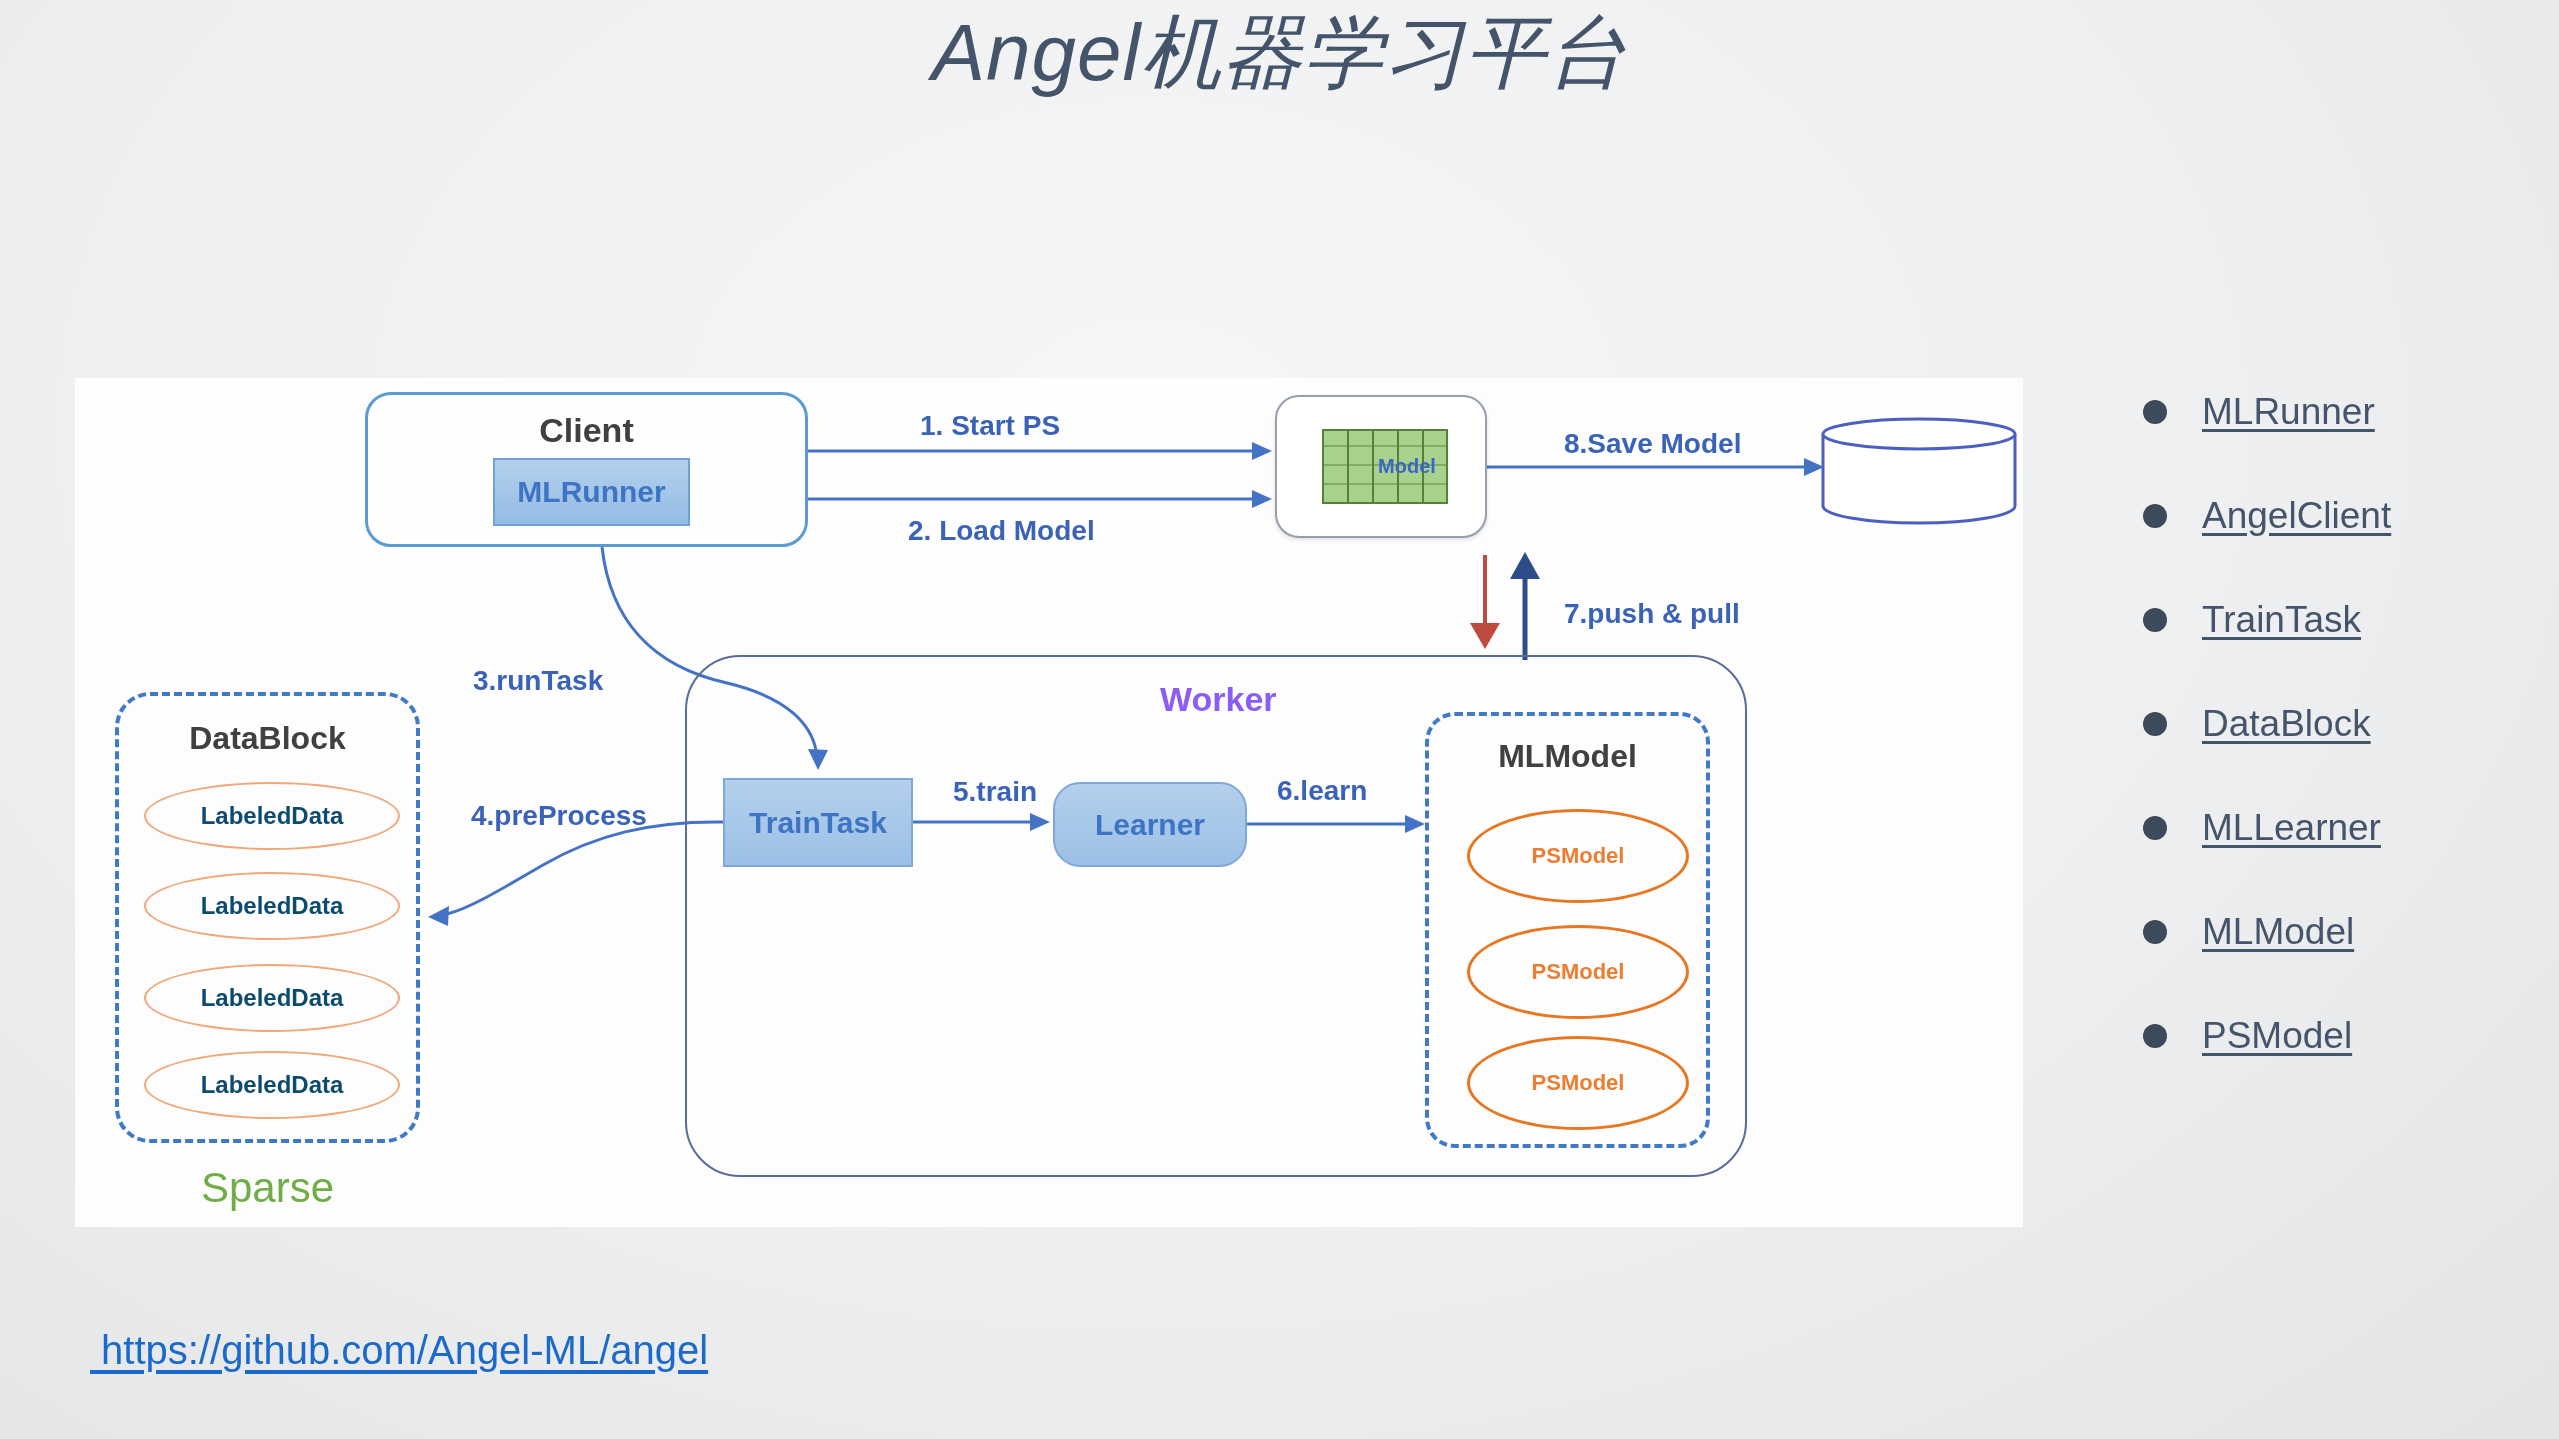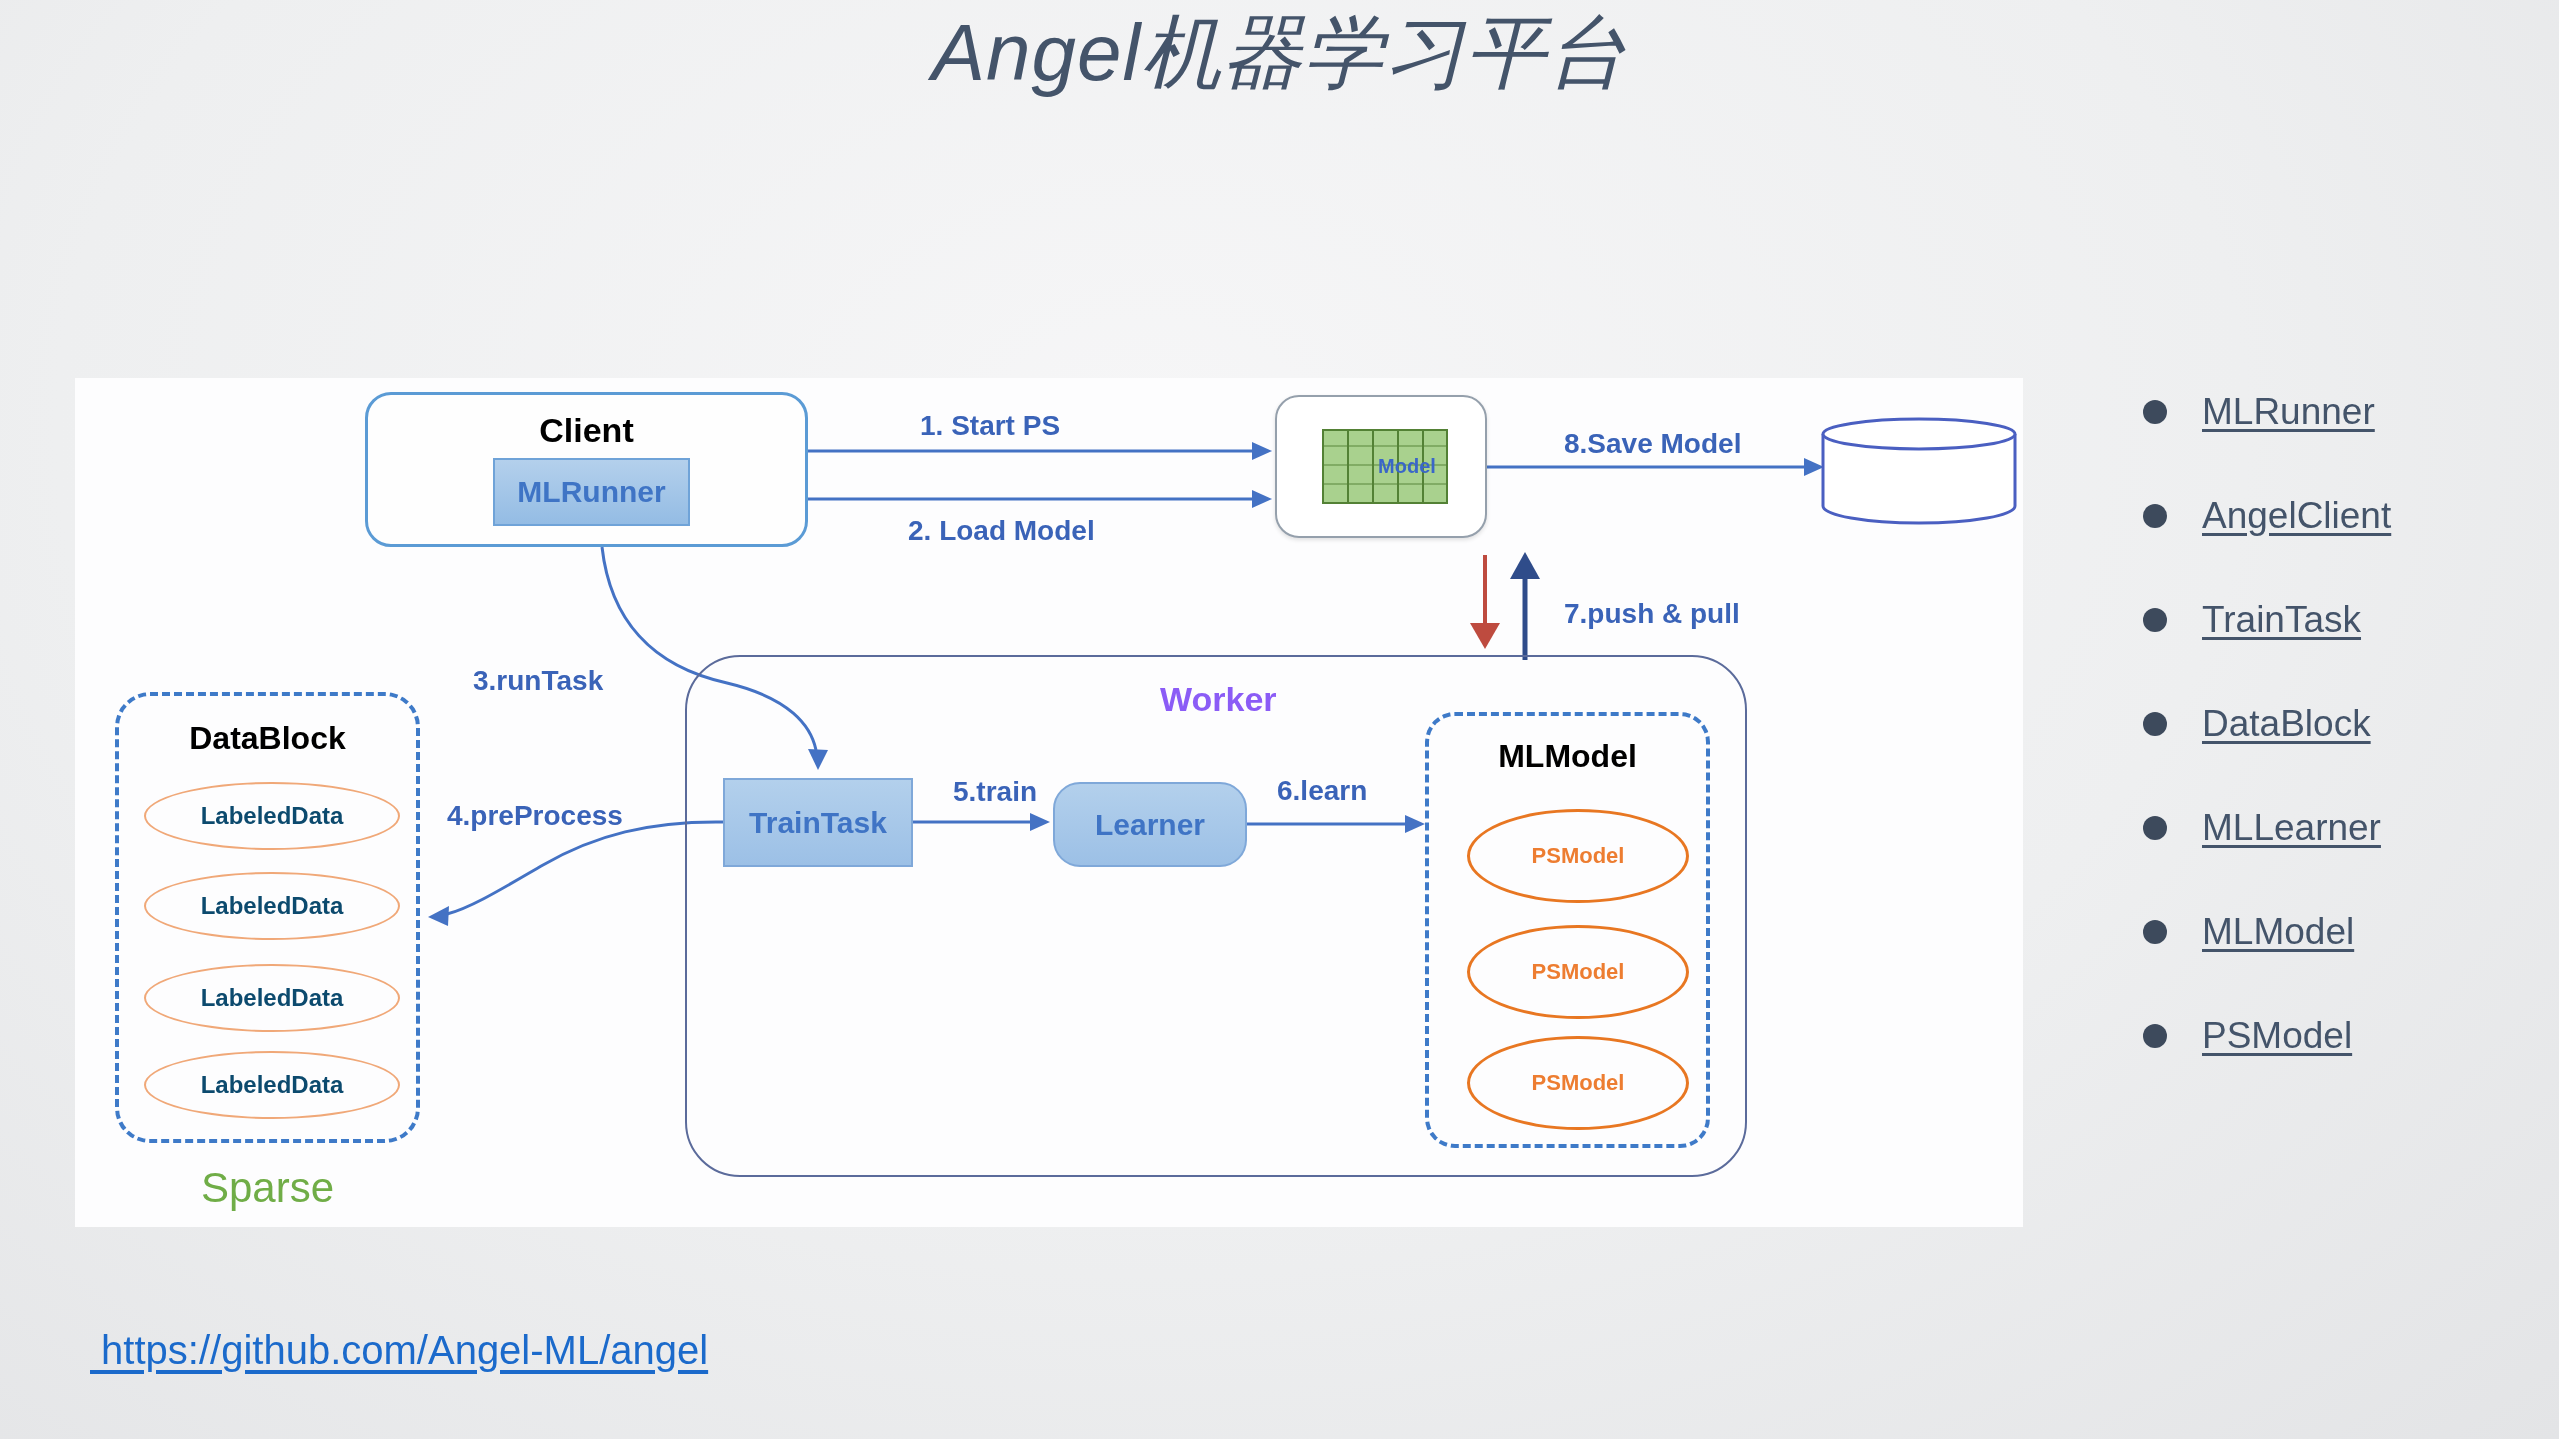--- a/index.html
+++ b/index.html
@@ -18,21 +18,21 @@
   }
 
   
   .diagram {
     left:75px; top:378px; width:1948px; height:849px;
     background:#fdfdfe;
   }
   .diagram svg.connectors { position:absolute; left:0; top:0; }
 
   .blue-label { position:absolute; color:#3A63B8; font-weight:bold; font-size:28px; white-space:nowrap; }
-  .comic-label { color:#000000; font-weight:bold; }
+  .comic-label { color:#404040; font-weight:bold; }
 
   
   .client-box {
     left:290px; top:14px; width:443px; height:155px;
     border:3px solid #5B9BD5; border-radius:26px; background:#fefefe;
   }
   .client-title { margin-top:16px; text-align:center; font-size:34px; }
   .mlrunner-box {
     left:125px; top:63px; width:197px; height:68px;
     background:linear-gradient(#b4d0ec,#94bce4); border:2px solid #6FA3D8;
@@ -201,21 +201,21 @@
     <div class="labeleddata" style="top:86px">LabeledData</div>
     <div class="labeleddata" style="top:176px">LabeledData</div>
     <div class="labeleddata" style="top:268px">LabeledData</div>
     <div class="labeleddata" style="top:355px">LabeledData</div>
   </div>
   <div class="sparse-label">Sparse</div>
 
   <div class="blue-label" style="left:845px; top:32px">1. Start PS</div>
   <div class="blue-label" style="left:833px; top:137px">2. Load Model</div>
   <div class="blue-label" style="left:398px; top:287px">3.runTask</div>
-  <div class="blue-label" style="left:372px; top:422px">4.preProcess</div>
+  <div class="blue-label" style="left:396px; top:422px">4.preProcess</div>
   <div class="blue-label" style="left:878px; top:398px">5.train</div>
   <div class="blue-label" style="left:1202px; top:397px">6.learn</div>
   <div class="blue-label" style="left:1489px; top:220px">7.push &amp; pull</div>
   <div class="blue-label" style="left:1489px; top:50px">8.Save Model</div>
 </div>
 
 <ul class="ref-list">
   <li>
     <span class="bullet-dot"></span>
     <span class="ref-link">MLRunner</span>

